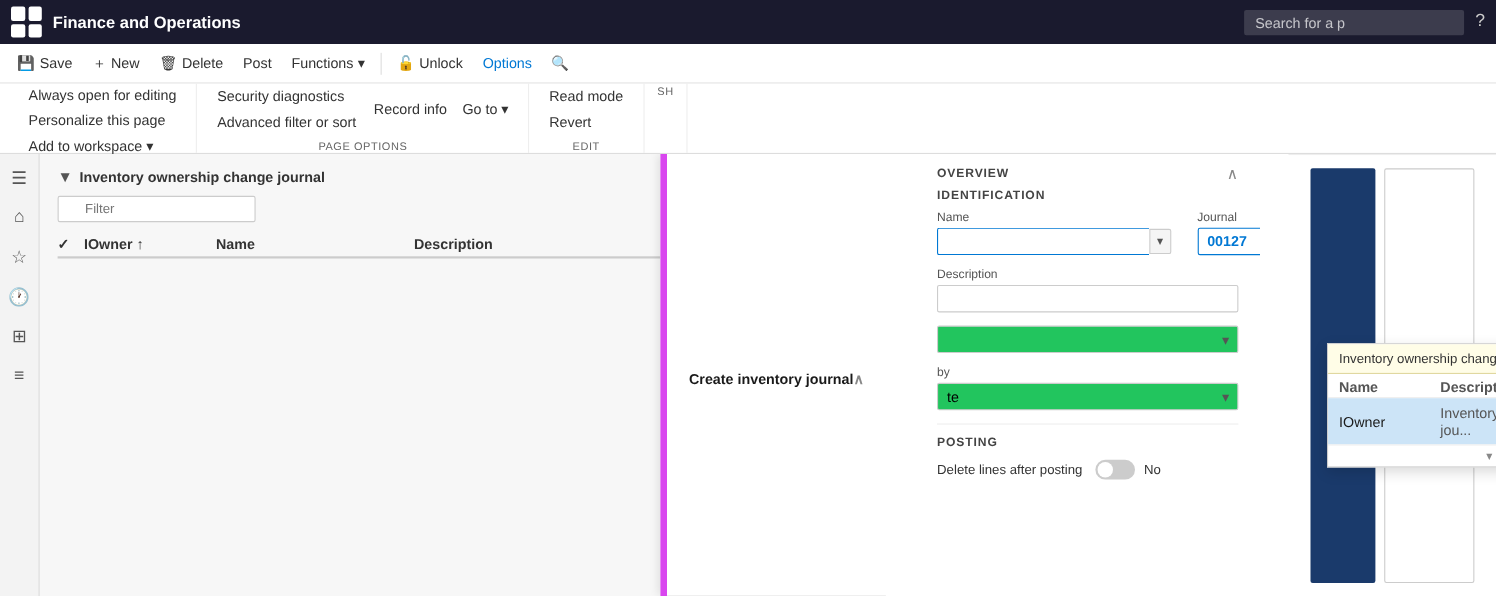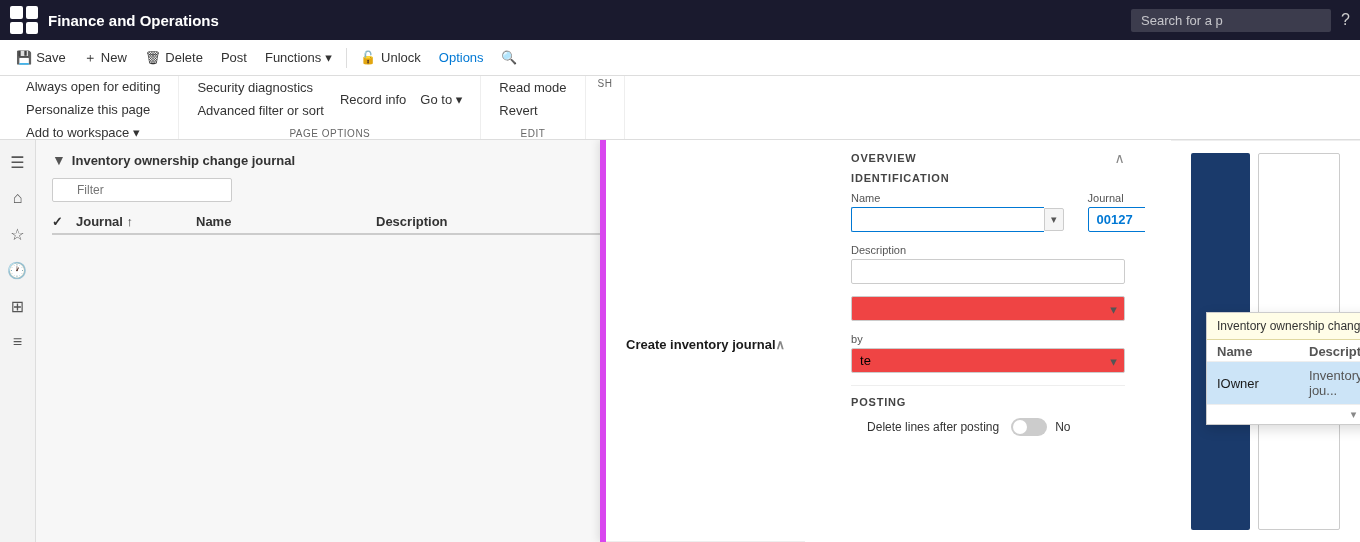--- a/index.html
+++ b/index.html
@@ -258,21 +258,21 @@
       background: #fff;
       color: #0078d4;
       font-weight: 600;
     }
     .form-select {
       border: 1px solid #ccc;
       border-radius: 2px;
       padding: 4px 8px;
       font-size: 13px;
       width: 100%;
-      background: #ef4444;
+      background: #22c55e;
       appearance: none;
     }
     .select-wrap {
       position: relative;
     }
     .select-wrap::after {
       content: '▾';
       position: absolute;
       right: 8px; top: 50%;
       transform: translateY(-50%);
@@ -348,21 +348,20 @@
       font-weight: 700;
       color: #444;
       text-transform: uppercase;
       letter-spacing: 0.8px;
       margin-bottom: 10px;
     }
     .posting-row {
       display: flex;
       align-items: center;
       gap: 12px;
-      margin-left: 16px;
     }
     .toggle-wrap {
       display: flex;
       align-items: center;
       gap: 8px;
     }
     .toggle {
       width: 36px; height: 18px;
       background: #ccc;
       border-radius: 9px;
@@ -530,21 +529,21 @@
         <span>Inventory ownership change journal</span>
       </div>
       <div class="filter-row">
         <div class="filter-wrap">
           <span class="search-i">🔍</span>
           <input class="filter-input" type="text" placeholder="Filter" style="">
         </div>
       </div>
       <div class="table-header">
         <div class="col-check">✓</div>
-        <div class="col-journal" style="cursor:pointer;">Journal ↑</div>
+        <div class="col-journal" style="cursor:pointer;">IOwner ↑</div>
         <div class="col-name" style="cursor:pointer;">Name</div>
         <div class="col-desc" style="cursor:pointer;">Description</div>
       </div>
     </div>
 
     <div class="right-panel">
       <div class="rp-header">
         <span>Create inventory journal</span>
         <span style="color:#888;">∧</span>
       </div>

